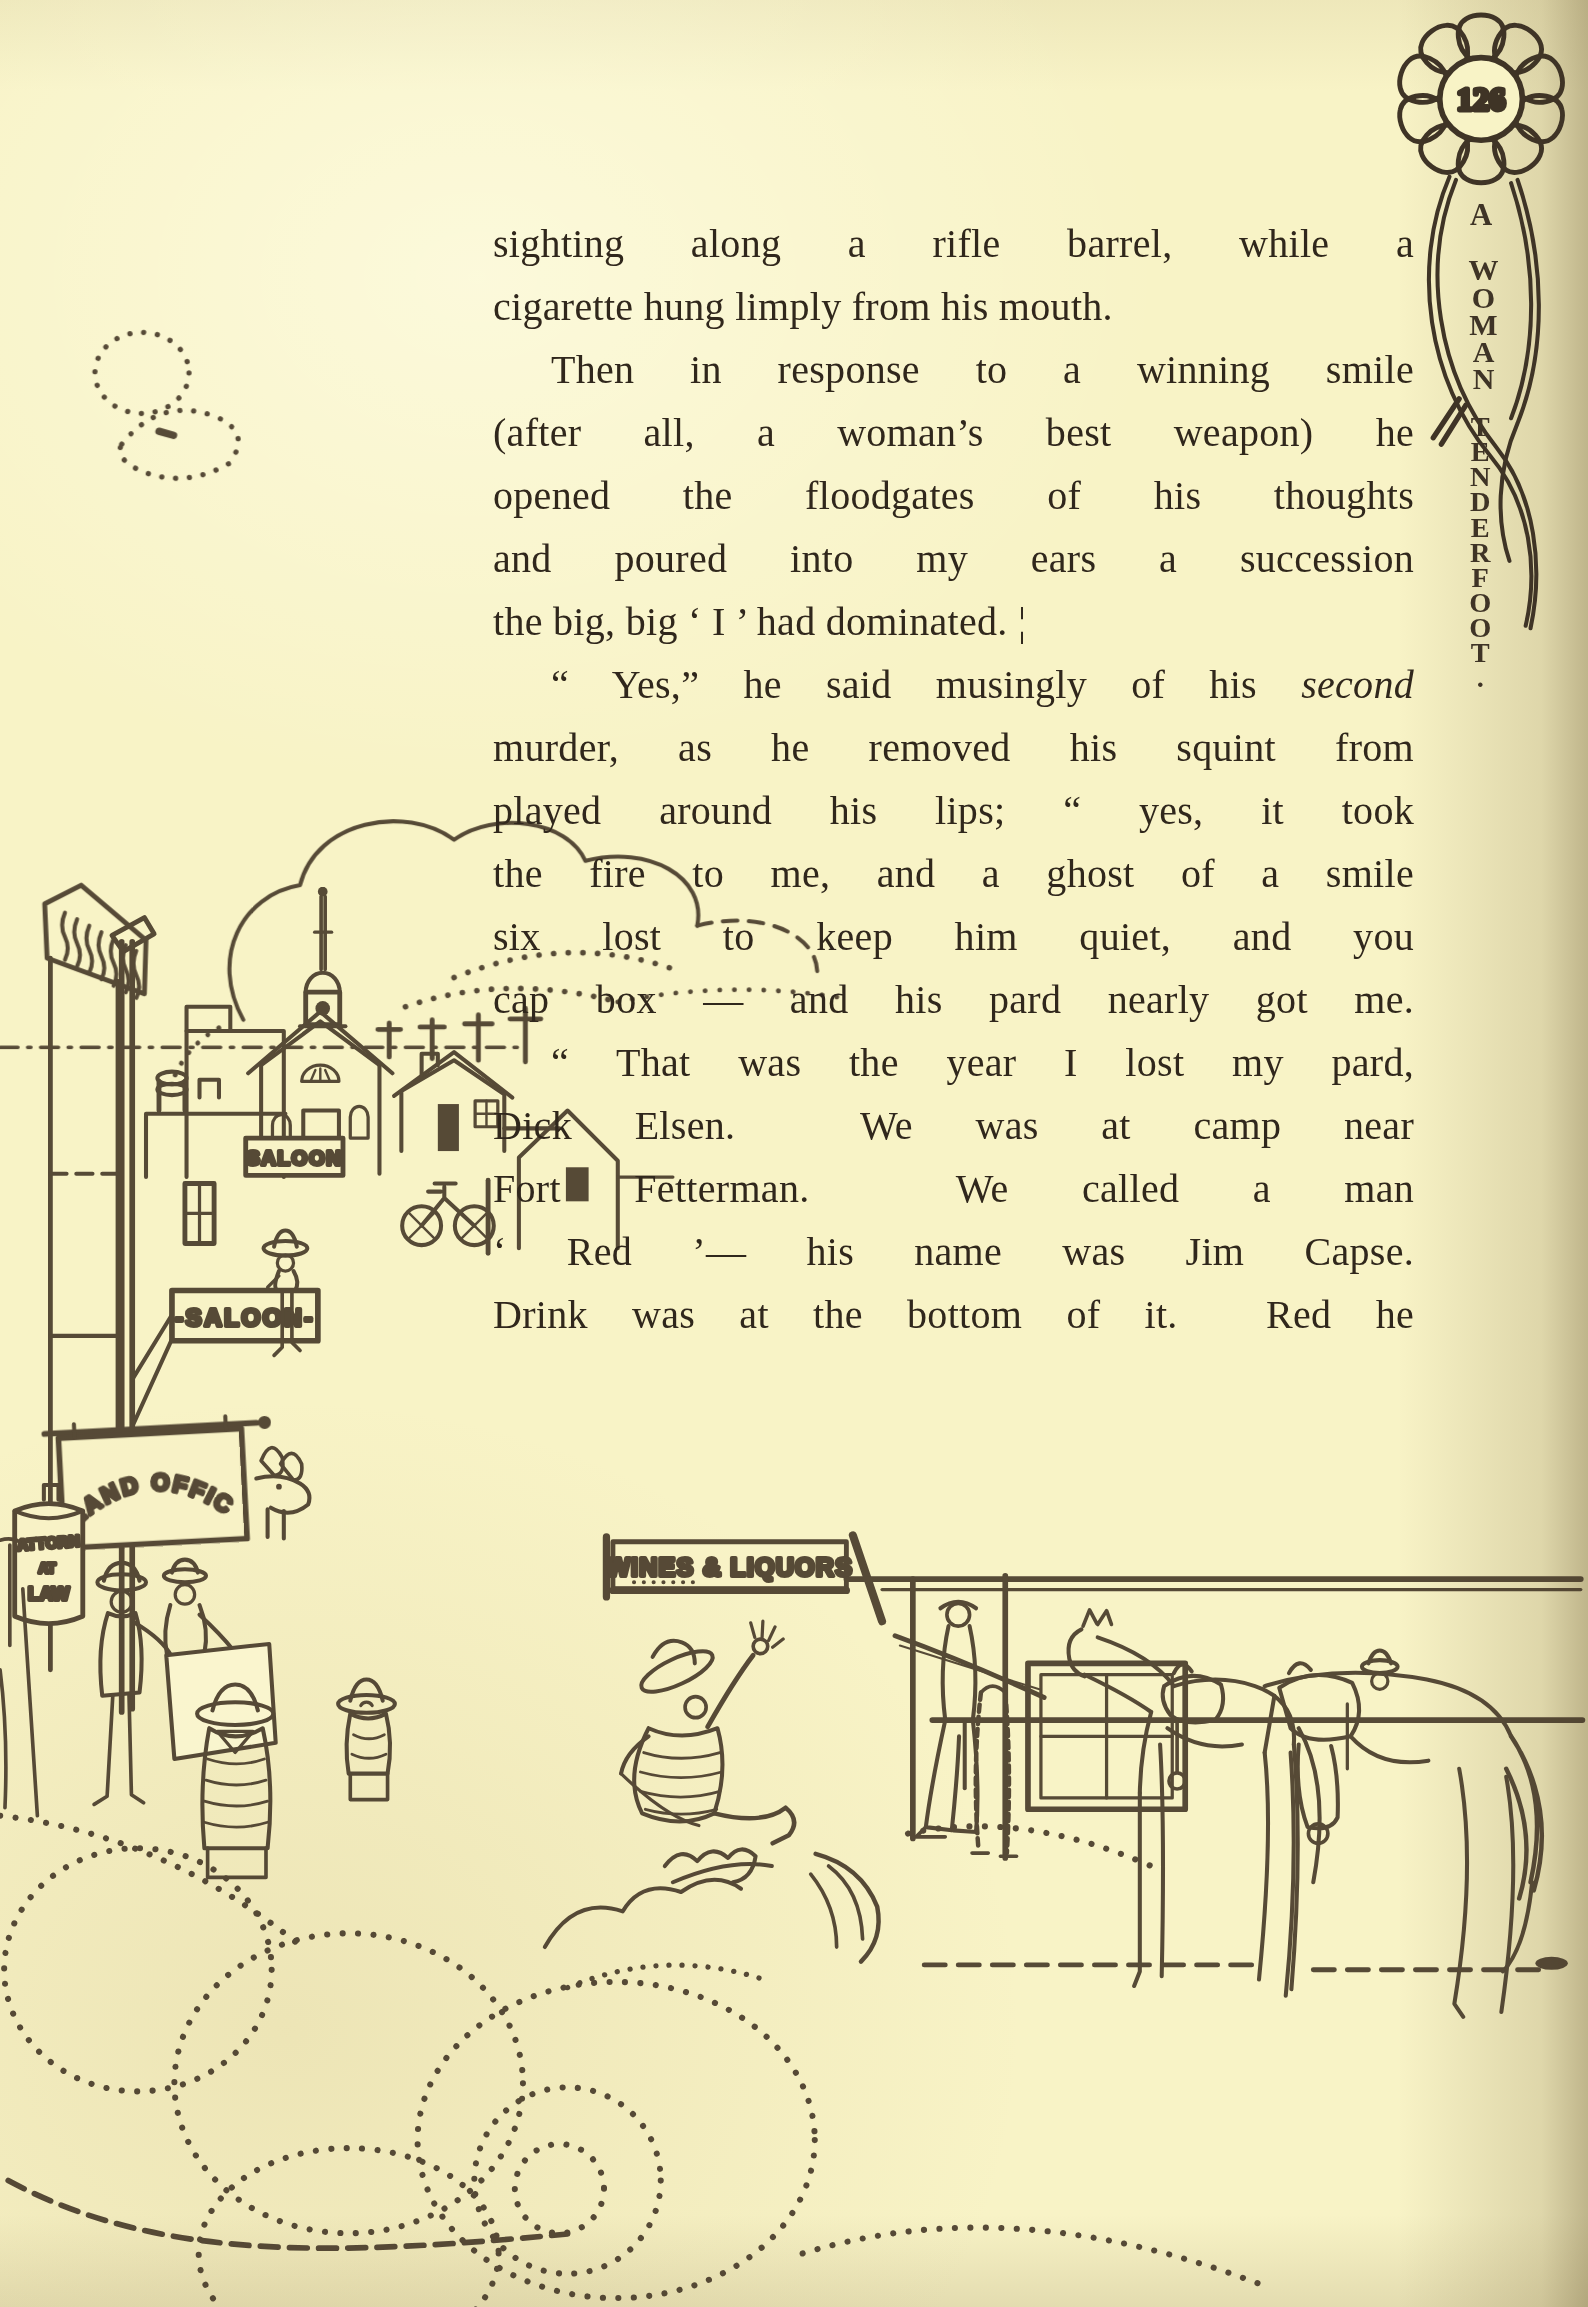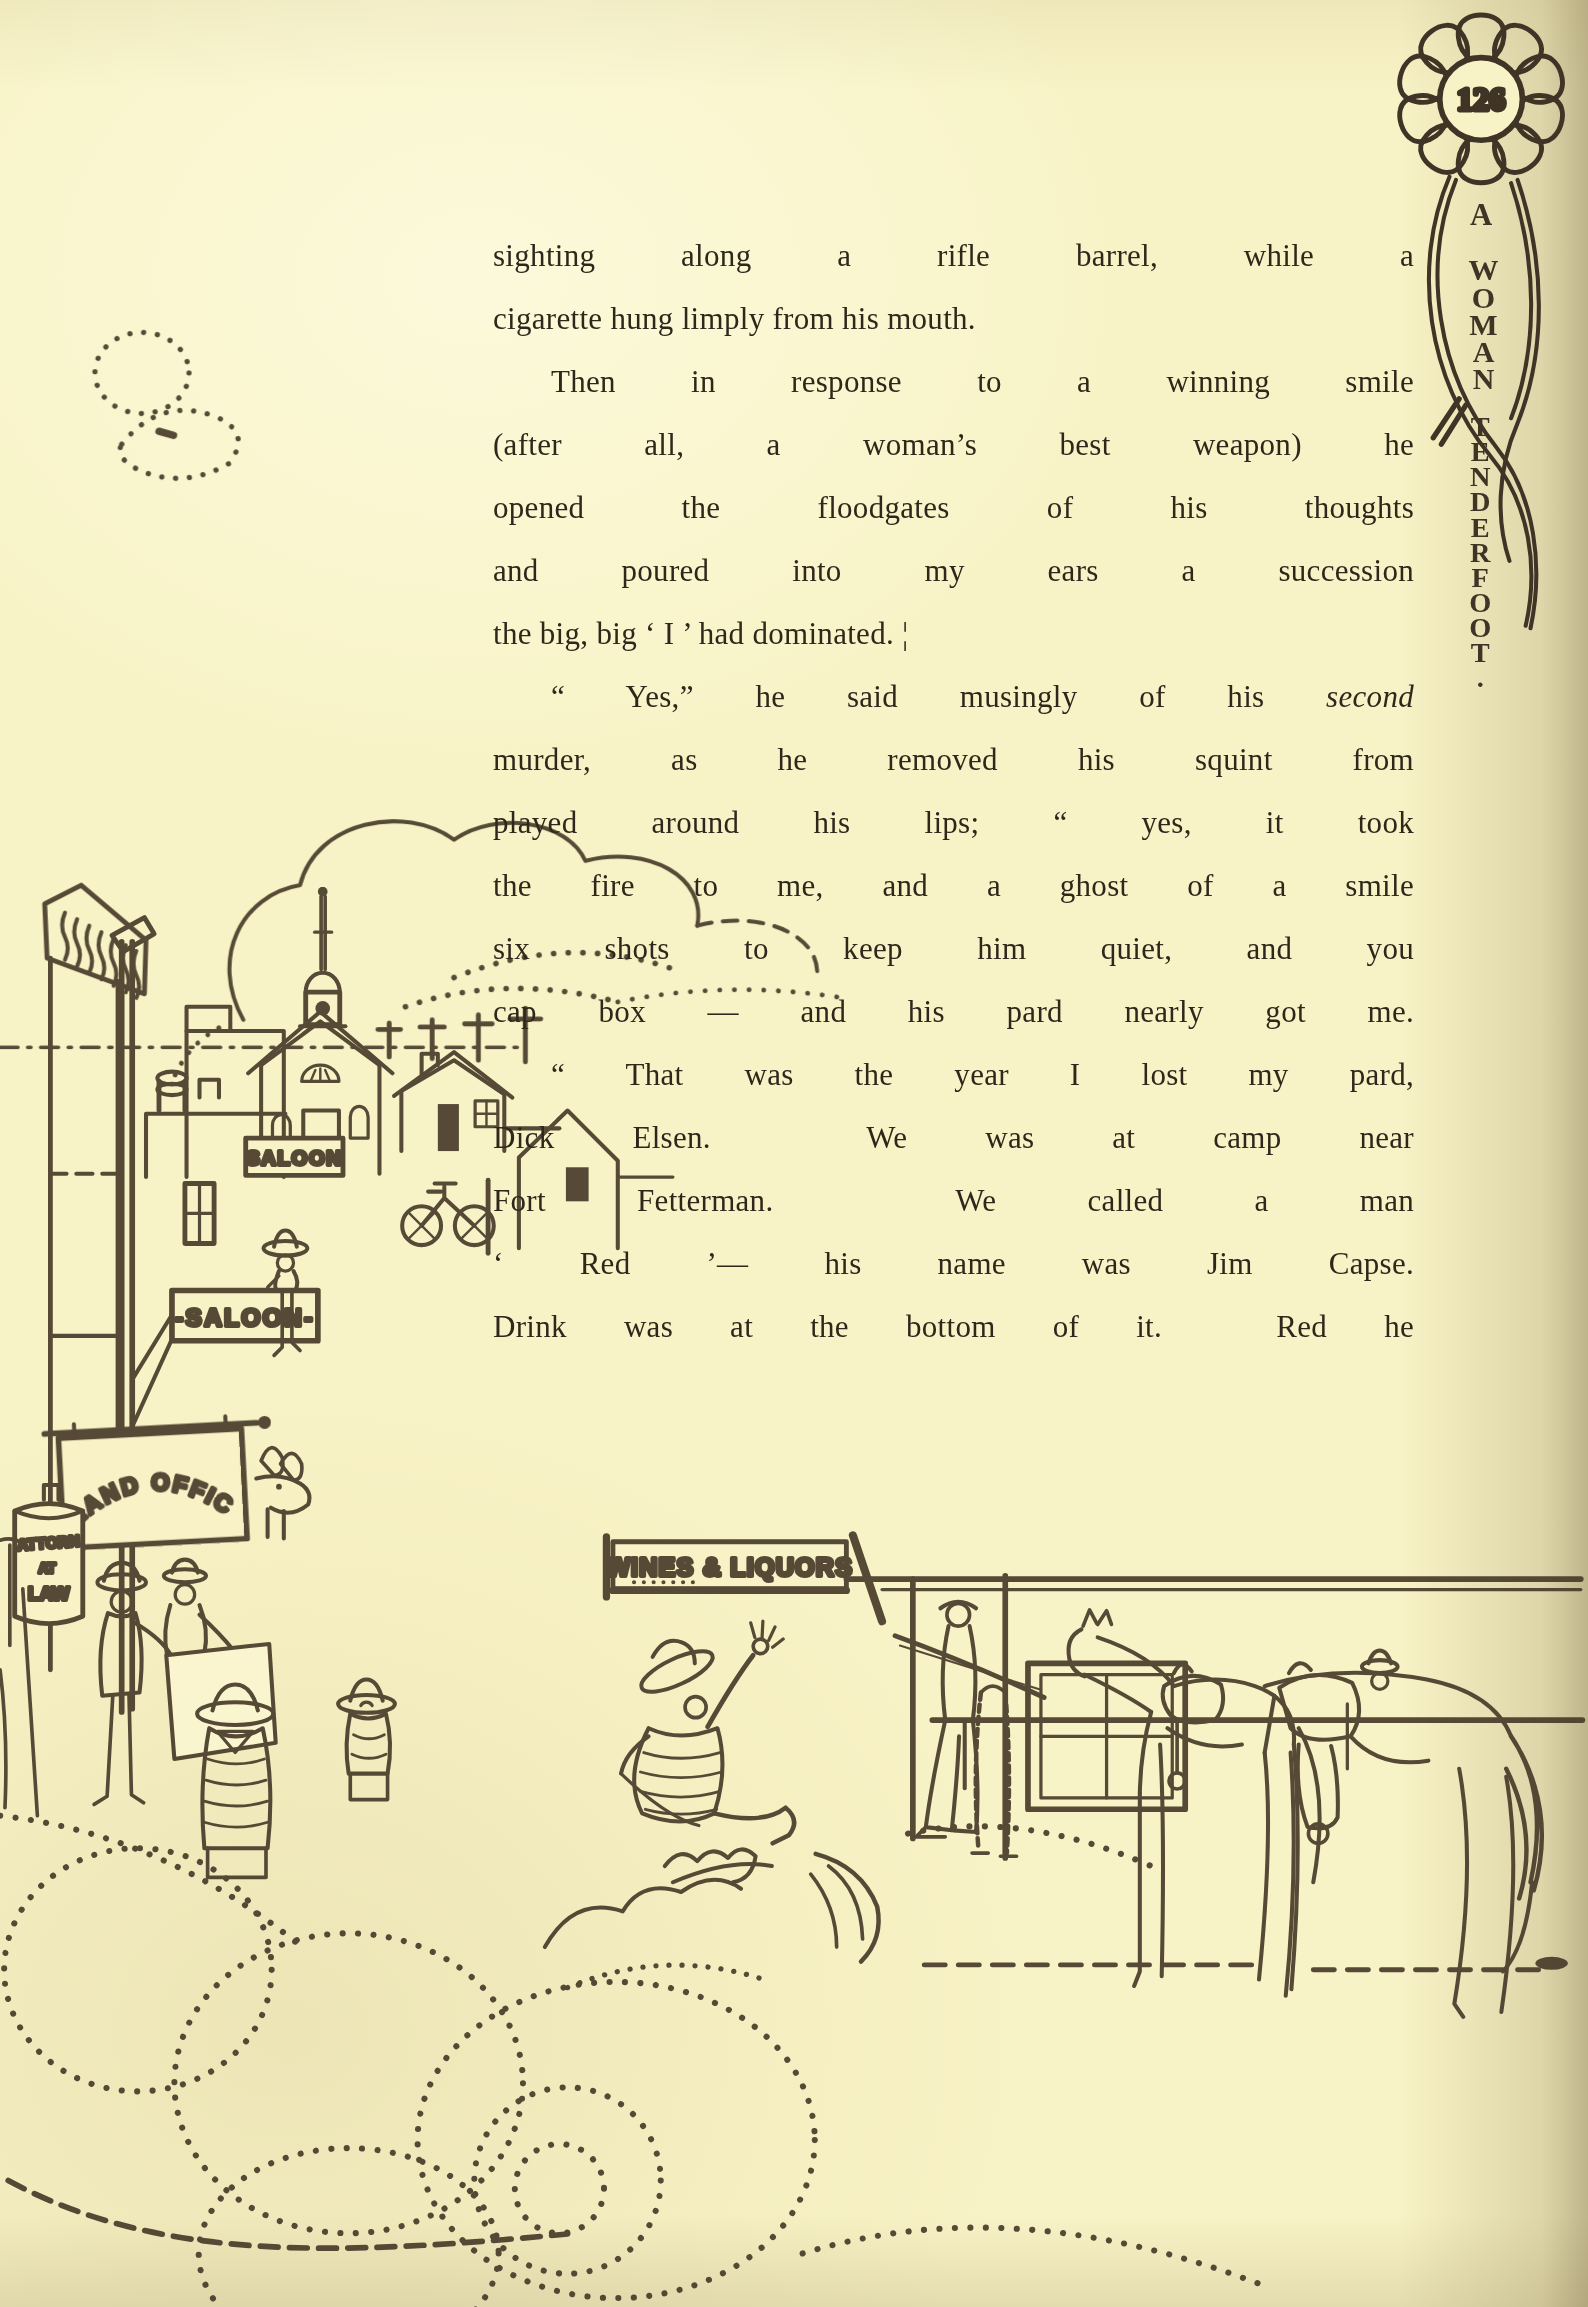--- a/index.html
+++ b/index.html
@@ -13,22 +13,22 @@
     position:absolute;inset:0;pointer-events:none;
     background:
       radial-gradient(973px 730px at 30% 12%, rgba(255,255,236,.55), rgba(255,255,236,0) 70%),
       radial-gradient(1135px 973px at 18% 88%, rgba(186,164,108,.18), rgba(186,164,108,0) 65%),
       linear-gradient(to right, rgba(120,100,58,0) 88%, rgba(120,100,58,.20) 97%, rgba(96,78,40,.38) 100%),
       linear-gradient(to bottom, rgba(120,100,58,0) 96%, rgba(120,100,58,.16) 100%),
       linear-gradient(to bottom, rgba(150,130,80,.10) 0%, rgba(150,130,80,0) 4%);
   }
   
   #text-block{
-    position:absolute;left:493px;top:224px;width:921px;
-    color:#30271c;font-size:31px;letter-spacing:0.3px;
+    position:absolute;left:493px;top:212px;width:921px;
+    color:#30271c;font-size:40px;letter-spacing:0.3px;
   }
   .tl{
     white-space:pre-wrap;line-height:63px;height:63px;
     text-align:justify;text-align-last:justify;
   }
   .tl.nj{text-align-last:left;}
   .tl .it{font-style:italic;font-family:Liberation Serif, serif;}
   svg text{user-select:none;}
   .sign-t{font-family:"Liberation Sans",sans-serif;font-weight:700;fill:#463a2b;}
   .orn-t{font-family:"Liberation Serif",serif;font-weight:700;fill:#3f3426;}
@@ -372,21 +372,21 @@
       <div class="tl nj"><span>cigarette hung limply from his mouth.</span></div>
       <div class="tl" style="padding-left: 58px;"><span>Then in response to a winning smile</span></div>
       <div class="tl"><span>(after all, a woman’s best weapon) he</span></div>
       <div class="tl"><span>opened the floodgates of his thoughts</span></div>
       <div class="tl"><span>and poured into my ears a succession</span></div>
       <div class="tl nj"><span>the big, big ‘ I ’ had dominated. ¦</span></div>
       <div class="tl" style="padding-left: 58px;"><span>“ Yes,” he said musingly of his </span><span class="it">second</span></div>
       <div class="tl"><span>murder, as he removed his squint from</span></div>
       <div class="tl"><span>played around his lips; “ yes, it took</span></div>
       <div class="tl"><span>the fire to me, and a ghost of a smile</span></div>
-      <div class="tl"><span>six shots to keep him quiet, and you</span></div>
+      <div class="tl"><span>six lost to keep him quiet, and you</span></div>
       <div class="tl"><span>cap box — and his pard nearly got me.</span></div>
       <div class="tl" style="padding-left: 58px;"><span>“ That was the year I lost my pard,</span></div>
       <div class="tl"><span>Dick Elsen.  We was at camp near</span></div>
       <div class="tl"><span>Fort Fetterman.  We called a man</span></div>
       <div class="tl"><span>‘ Red ’— his name was Jim Capse.</span></div>
       <div class="tl"><span>Drink was at the bottom of it.  Red he</span></div>
     </div>
 </div>
 
 

